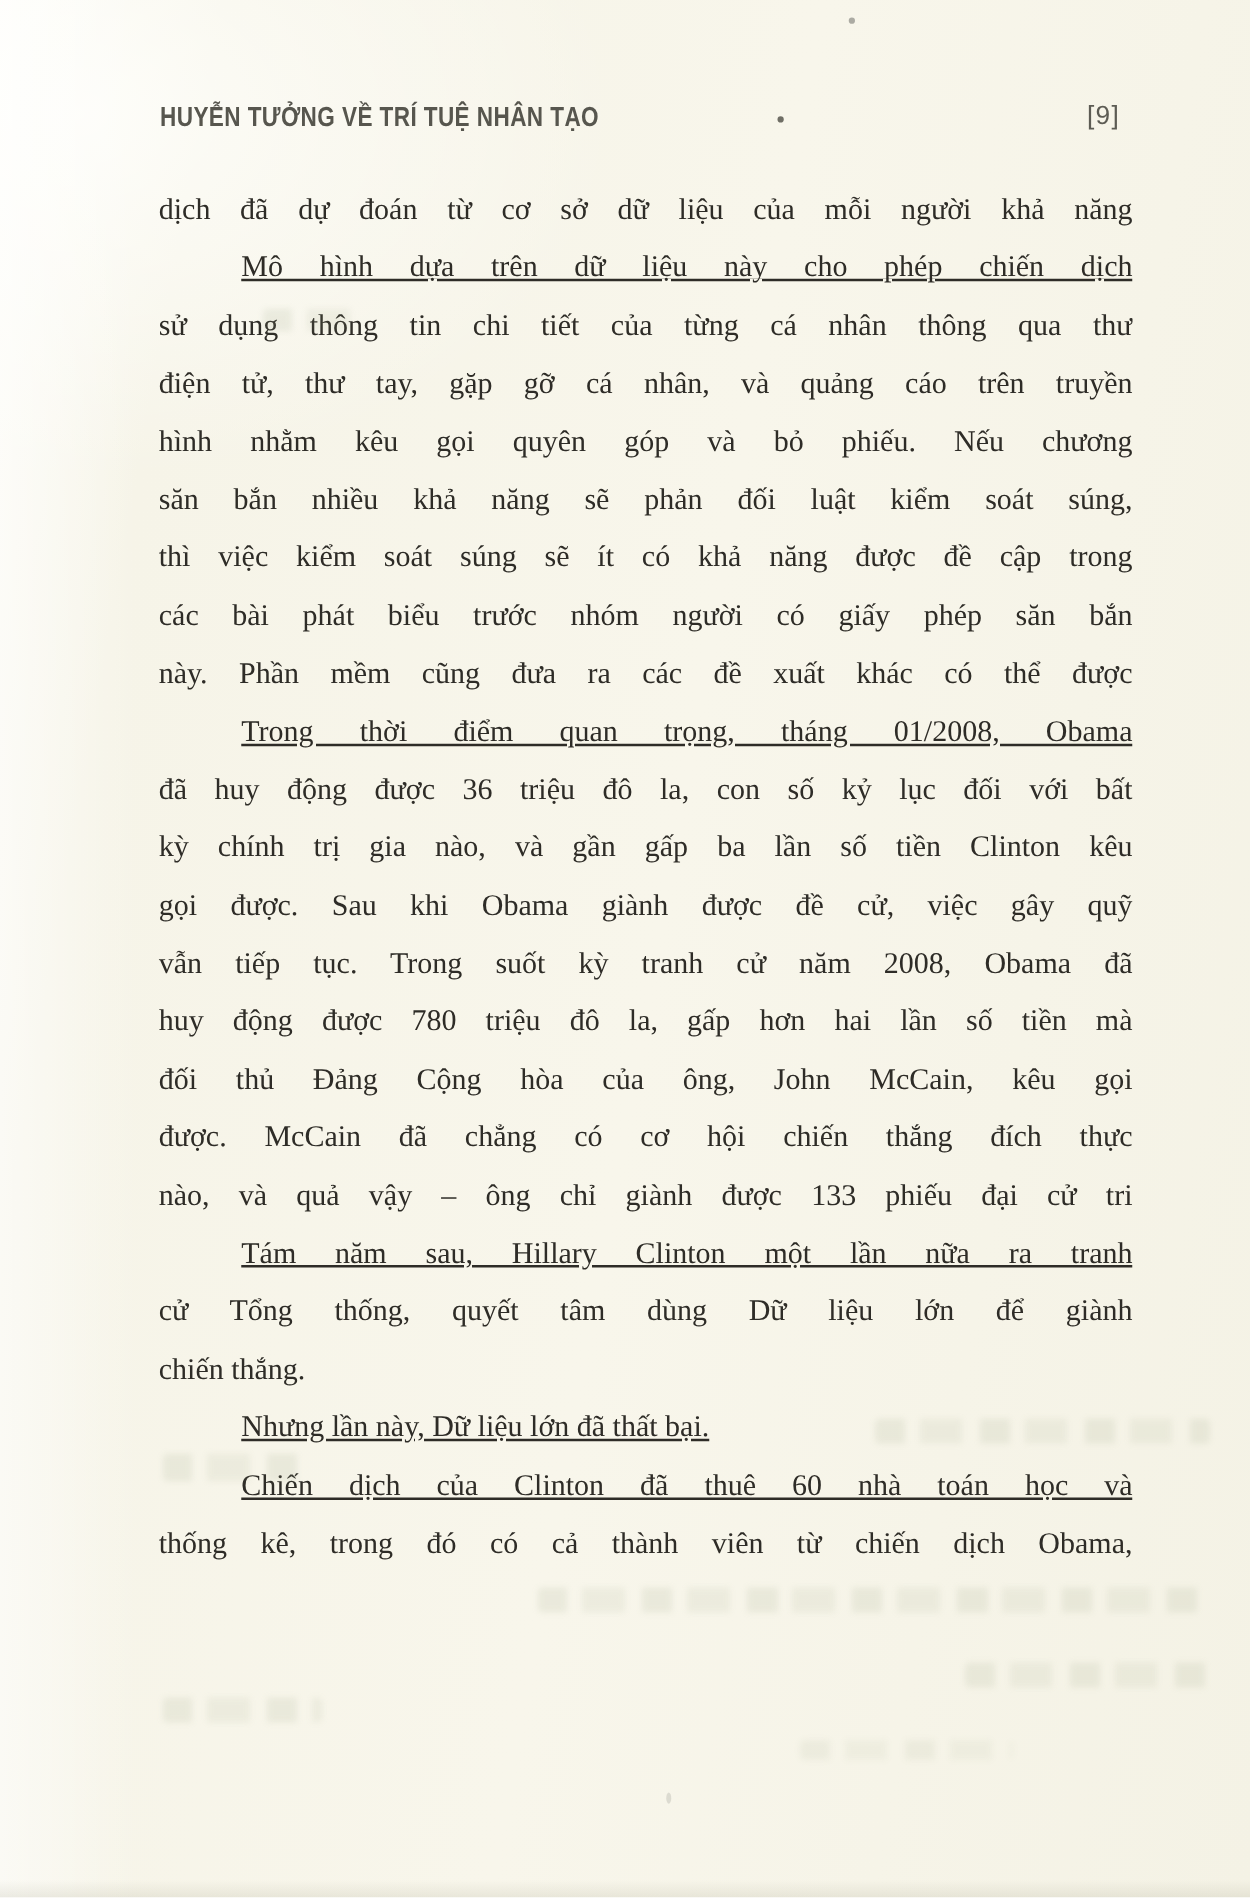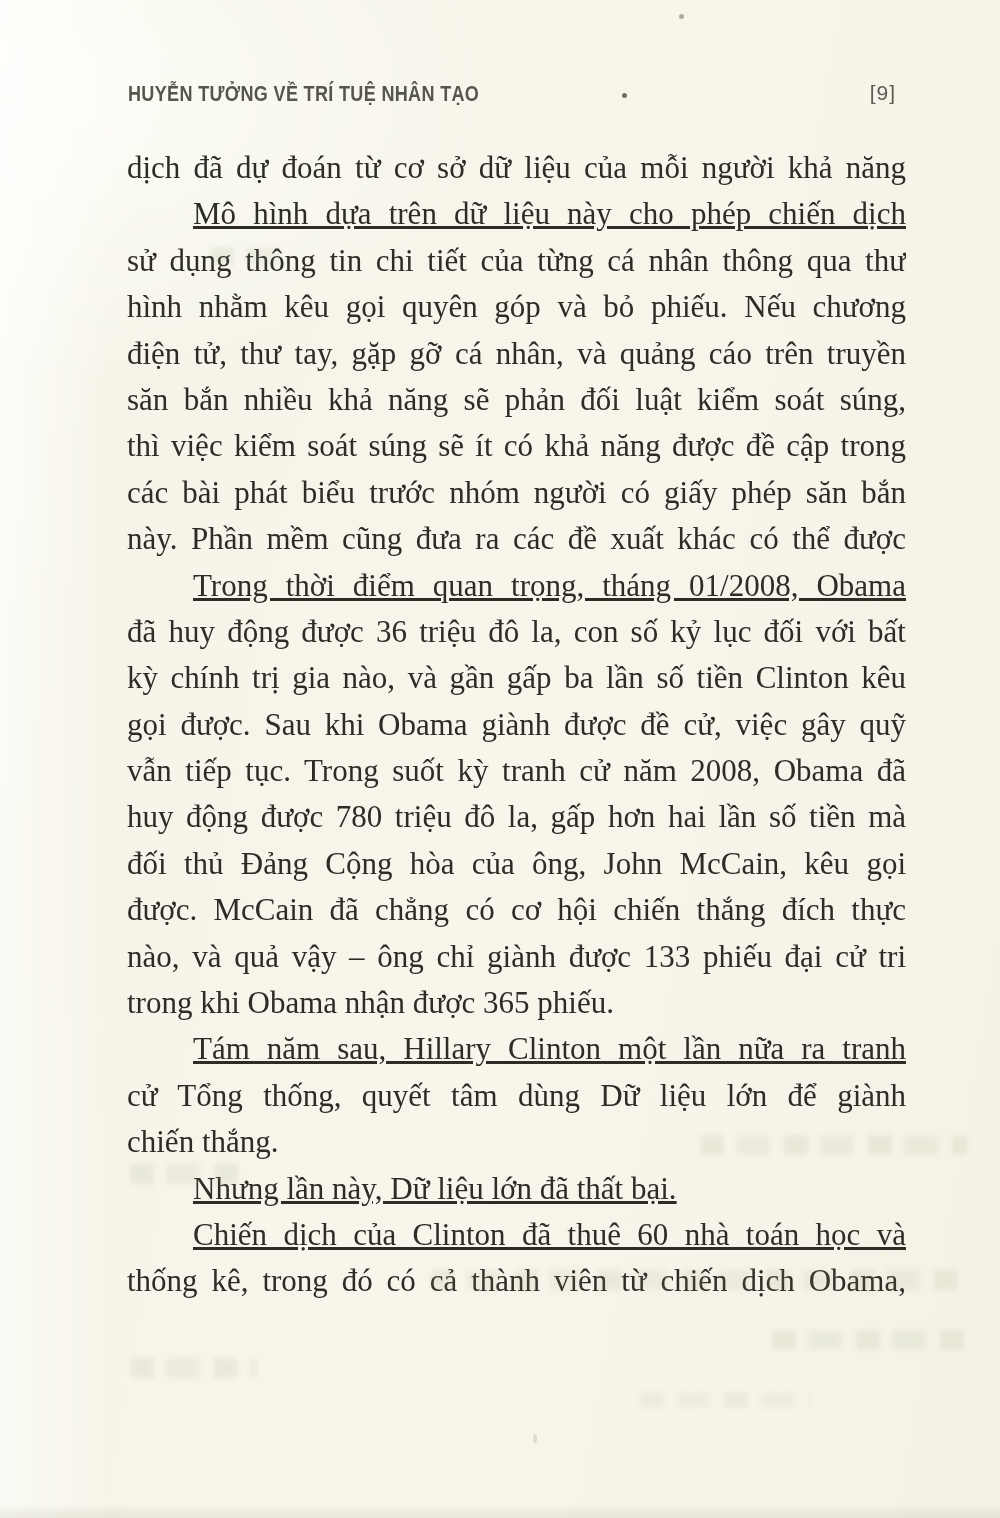--- a/index.html
+++ b/index.html
@@ -20,21 +20,21 @@
          font-weight:700;font-size:22px;line-height:28px;letter-spacing:.4px;
          color:#57564e;transform:scaleX(.82);transform-origin:0 50%;}
   .title-dot{position:absolute;left:494px;top:13px;width:5px;height:5px;border-radius:50%;
          background:#57564e;opacity:.85;}
   .pagenum{position:absolute;right:104px;top:1px;
          font-family:"Liberation Sans","DejaVu Sans",sans-serif;
          font-size:21px;color:#5d5c54;letter-spacing:1px;}
 
   .body{position:absolute;left:127px;top:145px;width:779px;}
   .line{height:46.4px;overflow:hidden;white-space:normal;
-        font-size:31px;line-height:46.4px;color:#2e2c27;
+        font-size:24px;line-height:46.4px;color:#2e2c27;
         text-align:justify;text-rendering:optimizeLegibility;}
   .jfull{text-align-last:justify;}
   .jlast{text-align-last:left;}
   .indent{text-indent:66px;text-decoration:underline;}
 
   
   .ghost{position:absolute;border-radius:4px;filter:blur(2.6px);opacity:.55;
          background:repeating-linear-gradient(90deg,
             rgba(150,160,128,.26) 0 24px, rgba(150,160,128,0) 24px 36px,
             rgba(150,160,128,.2) 36px 70px, rgba(150,160,128,0) 70px 84px);}
@@ -58,36 +58,35 @@
   <div class="header">
     <div class="title">HUYỄN TƯỞNG VỀ TRÍ TUỆ NHÂN TẠO</div>
     <div class="title-dot"></div>
     <div class="pagenum">[9]</div>
   </div>
 
   <div class="body" id="body-text">
       <div class="line jfull">dịch đã dự đoán từ cơ sở dữ liệu của mỗi người khả năng</div>
       <div class="line jfull indent">Mô hình dựa trên dữ liệu này cho phép chiến dịch</div>
       <div class="line jfull">sử dụng thông tin chi tiết của từng cá nhân thông qua thư</div>
+      <div class="line jfull">điện tử, thư tay, gặp gỡ cá nhân, và quảng cáo trên truyền</div>
       <div class="line jfull">hình nhằm kêu gọi quyên góp và bỏ phiếu. Nếu chương</div>
-      <div class="line jfull">điện tử, thư tay, gặp gỡ cá nhân, và quảng cáo trên truyền</div>
       <div class="line jfull">săn bắn nhiều khả năng sẽ phản đối luật kiểm soát súng,</div>
       <div class="line jfull">thì việc kiểm soát súng sẽ ít có khả năng được đề cập trong</div>
       <div class="line jfull">các bài phát biểu trước nhóm người có giấy phép săn bắn</div>
       <div class="line jfull">này. Phần mềm cũng đưa ra các đề xuất khác có thể được</div>
       <div class="line jfull indent">Trong thời điểm quan trọng, tháng 01/2008, Obama</div>
       <div class="line jfull">đã huy động được 36 triệu đô la, con số kỷ lục đối với bất</div>
       <div class="line jfull">kỳ chính trị gia nào, và gần gấp ba lần số tiền Clinton kêu</div>
       <div class="line jfull">gọi được. Sau khi Obama giành được đề cử, việc gây quỹ</div>
       <div class="line jfull">vẫn tiếp tục. Trong suốt kỳ tranh cử năm 2008, Obama đã</div>
       <div class="line jfull">huy động được 780 triệu đô la, gấp hơn hai lần số tiền mà</div>
       <div class="line jfull">đối thủ Đảng Cộng hòa của ông, John McCain, kêu gọi</div>
       <div class="line jfull">được. McCain đã chẳng có cơ hội chiến thắng đích thực</div>
       <div class="line jfull">nào, và quả vậy – ông chỉ giành được 133 phiếu đại cử tri</div>
-      <div class="line jlast">trong khi Obama nhận được 365 phiếu.</div>
       <div class="line jfull indent">Tám năm sau, Hillary Clinton một lần nữa ra tranh</div>
       <div class="line jfull">cử Tổng thống, quyết tâm dùng Dữ liệu lớn để giành</div>
       <div class="line jlast">chiến thắng.</div>
       <div class="line jlast indent">Nhưng lần này, Dữ liệu lớn đã thất bại.</div>
       <div class="line jfull indent">Chiến dịch của Clinton đã thuê 60 nhà toán học và</div>
       <div class="line jfull">thống kê, trong đó có cả thành viên từ chiến dịch Obama,</div>
     </div>
 
   <div class="ghost g1"></div>
   <div class="ghost g2"></div>

